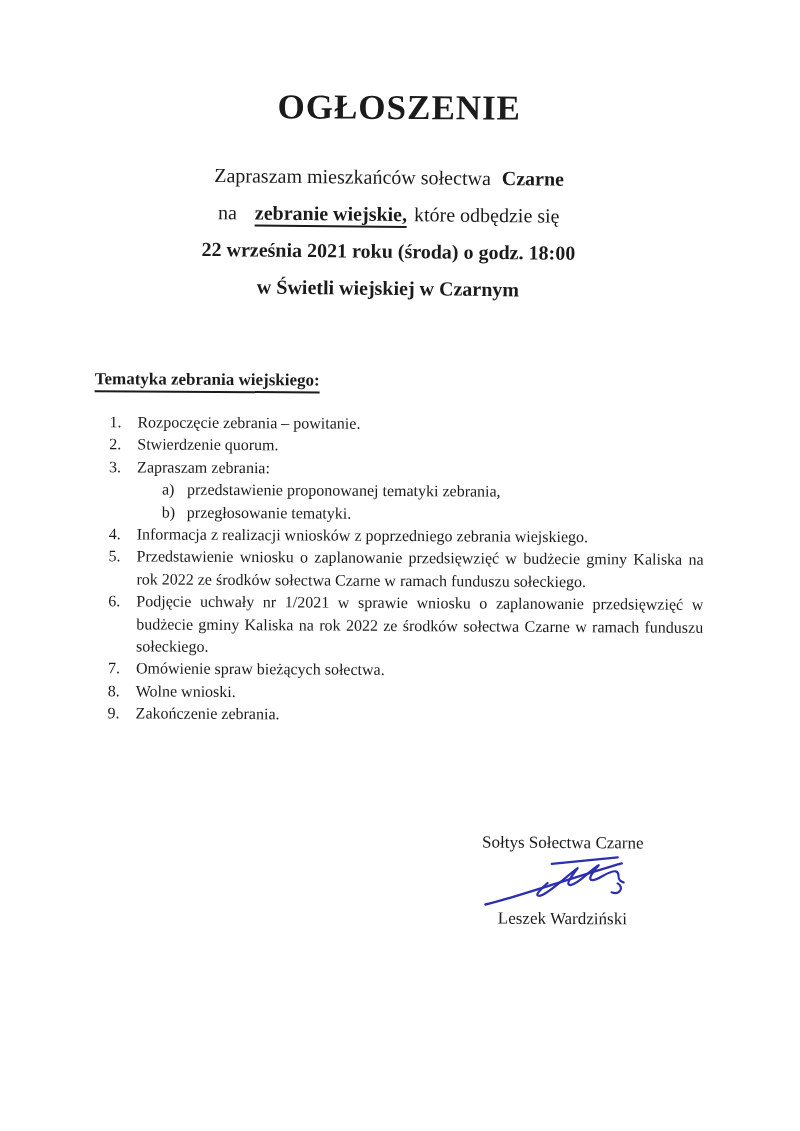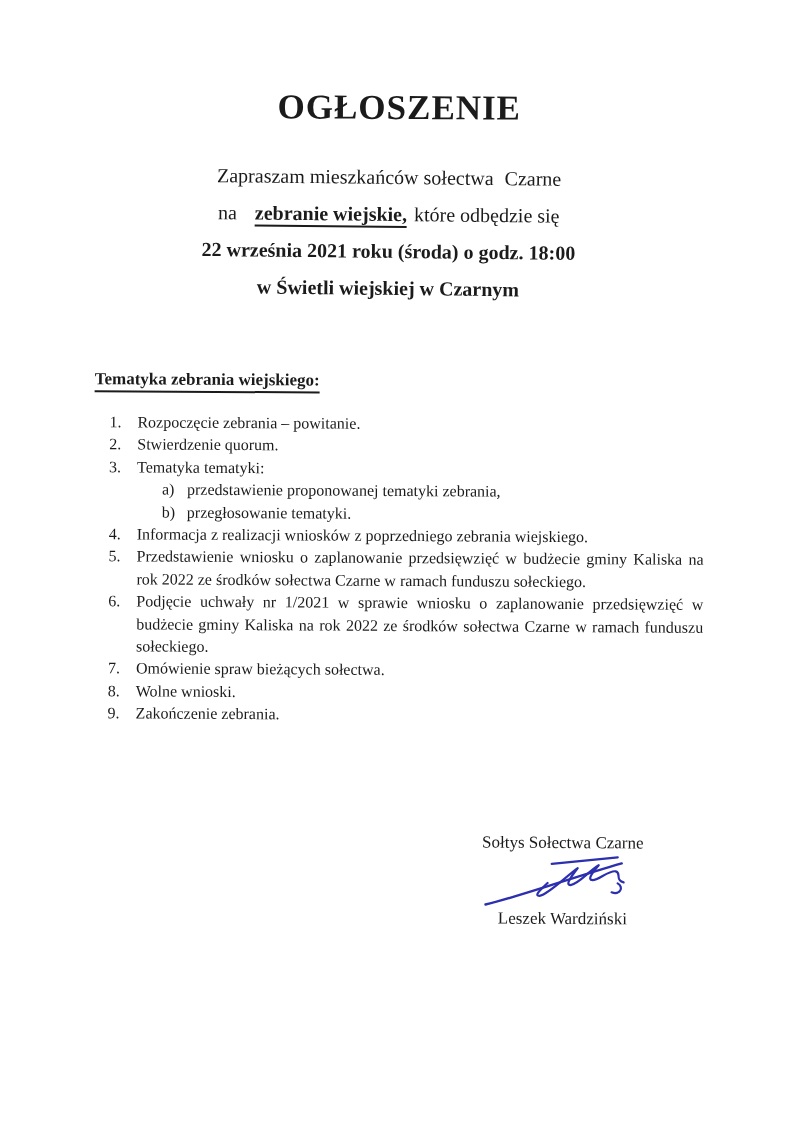--- a/index.html
+++ b/index.html
@@ -30,21 +30,21 @@
     line-height:1;
   }
   .intro{
     margin-top:34px;
     text-align:center;
     font-size:20px;
     line-height:37px;
     transform:translateX(-10px) rotate(0.25deg);
   }
   .intro .bold{font-weight:bold;}
-  .l1-bold{font-weight:normal;margin-left:11px;}
+  .l1-bold{font-weight:bold;margin-left:11px;}
   .l2-pre{margin-right:18px;}
   .l2-bold{
     font-weight:bold;
     border-bottom:2.5px solid #1b1b1b;
     padding-bottom:1px;
     margin-right:7px;
   }
   .agenda-heading{
     margin:62px 0 0 97px;
     font-size:17px;
@@ -115,21 +115,21 @@
         <span class="num">1.</span>
         <span class="txt">Rozpoczęcie zebrania – powitanie.</span>
       </div>
       <div class="row">
         <span class="num">2.</span>
         <span class="txt">Stwierdzenie quorum.</span>
       </div>
       <div class="row">
         <span class="num">3.</span>
         <span class="txt">
-          <span>Tematyka tematyki:</span>
+          <span>Zapraszam zebrania:</span>
           <span class="subrow">
             <span class="slet">a)</span>
             <span>przedstawienie proponowanej tematyki zebrania,</span>
           </span>
           <span class="subrow">
             <span class="slet">b)</span>
             <span>przegłosowanie tematyki.</span>
           </span>
         </span>
       </div>

